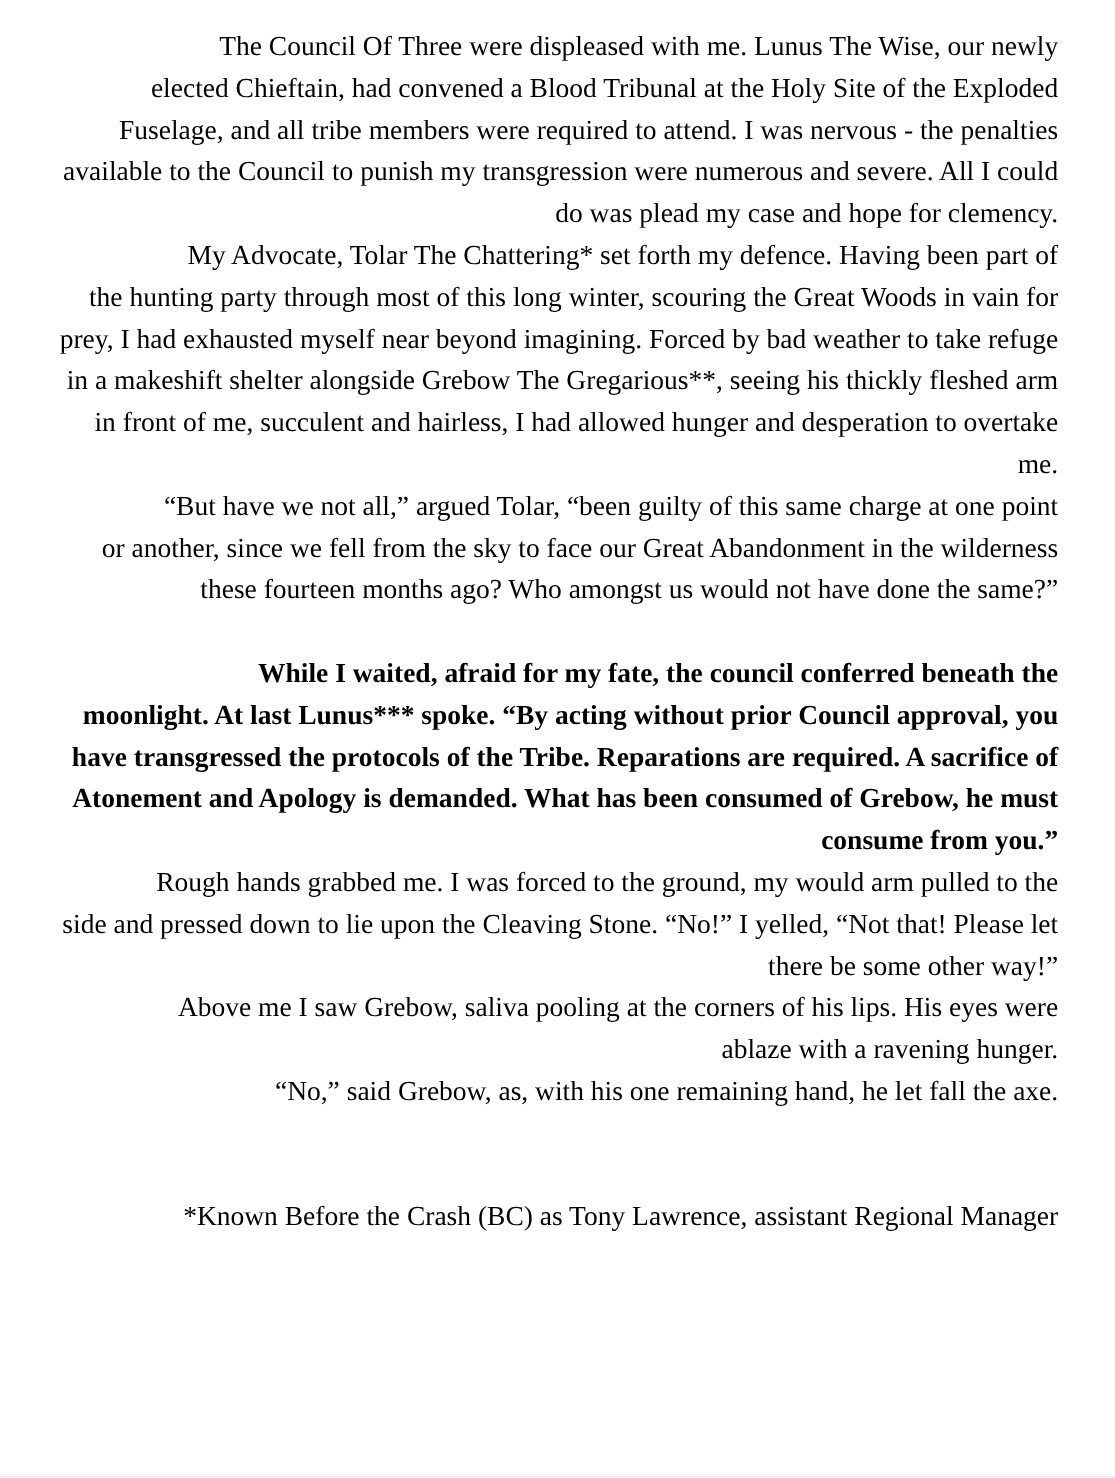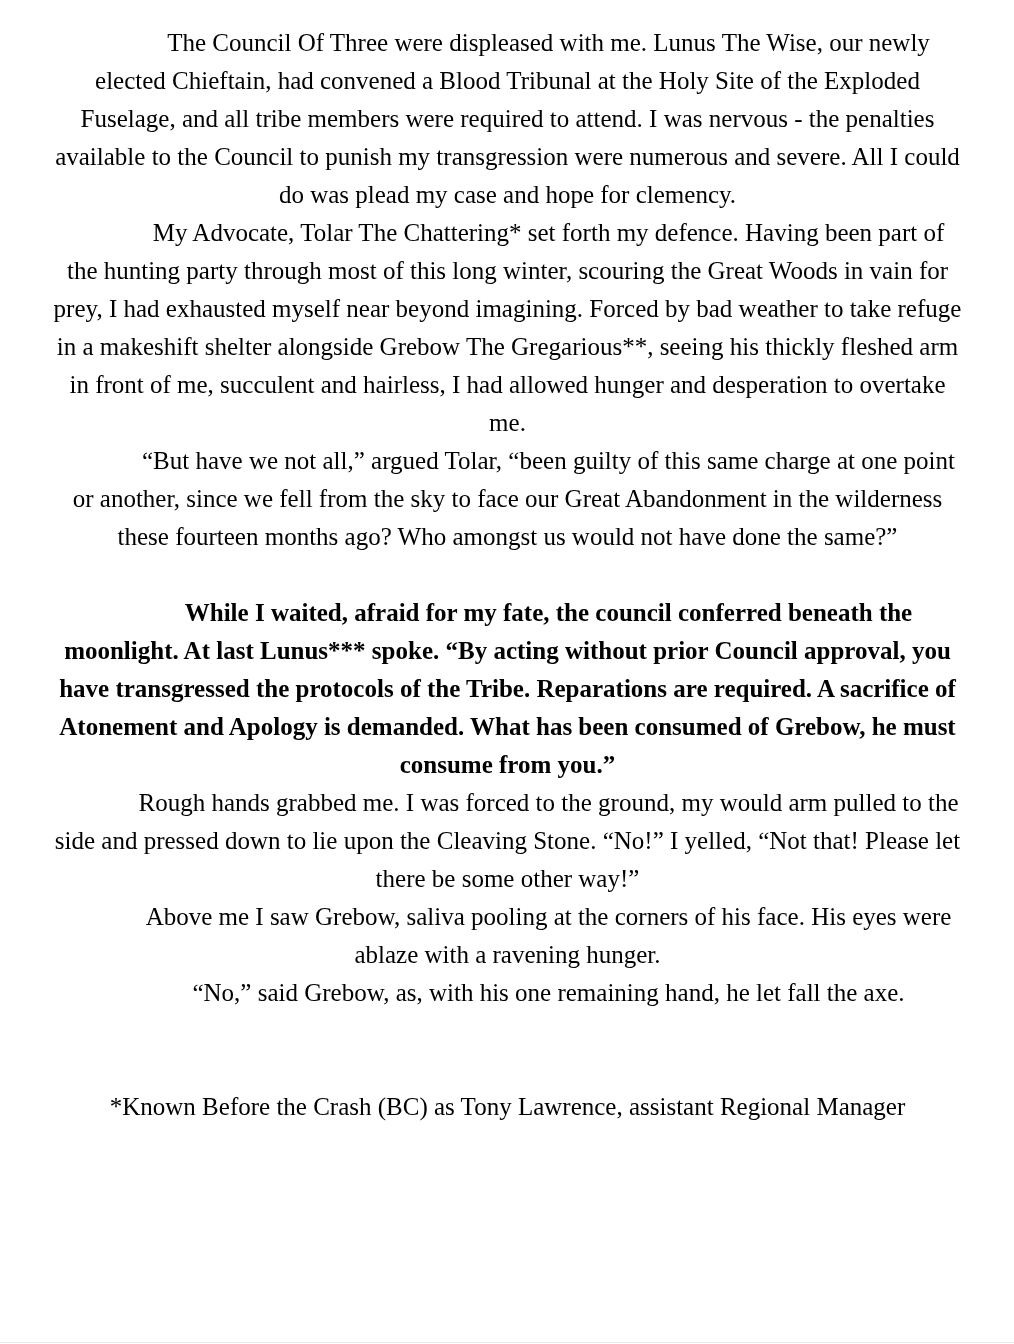--- a/index.html
+++ b/index.html
@@ -15,21 +15,21 @@
     font-family: "Liberation Serif", "DejaVu Serif", serif;
     color: #000000;
   }
   .page {
     box-sizing: border-box;
     width: 1014px;
     height: 1344px;
     padding: 24px 52px 4px 53px;
     font-size: 25px;
     line-height: 38px;
-    text-align: center;
+    text-align: right;
   }
   .story p {
     margin: 0;
     padding: 0;
     text-indent: 82px;
   }
   .story p.spaced-before {
     margin-top: 38px;
     font-weight: bold;
   }
@@ -53,20 +53,20 @@
 </head>
 <body>
 
 <div class="page">
   <div class="story">
     <p>The Council Of Three were displeased with me. Lunus The Wise, our newly elected Chieftain, had convened a Blood Tribunal at the Holy Site of the Exploded Fuselage, and all tribe members were required to attend. I was nervous - the penalties available to the Council to punish my transgression were numerous and severe. All I could do was plead my case and hope for clemency.</p>
     <p>My Advocate, Tolar The Chattering* set forth my defence. Having been part of the hunting party through most of this long winter, scouring the Great Woods in vain for prey, I had exhausted myself near beyond imagining. Forced by bad weather to take refuge in a makeshift shelter alongside Grebow The Gregarious**, seeing his thickly fleshed arm in front of me, succulent and hairless, I had allowed hunger and desperation to overtake me.</p>
     <p>“But have we not all,” argued Tolar, “been guilty of this same charge at one point or another, since we fell from the sky to face our Great Abandonment in the wilderness these fourteen months ago? Who amongst us would not have done the same?”</p>
     <p class="spaced-before">While I waited, afraid for my fate, the council conferred beneath the moonlight. At last Lunus*** spoke. “By acting without prior Council approval, you have transgressed the protocols of the Tribe. Reparations are required. A sacrifice of Atonement and Apology is demanded. What has been consumed of Grebow, he must consume from you.”</p>
     <p>Rough hands grabbed me. I was forced to the ground, my would arm pulled to the side and pressed down to lie upon the Cleaving Stone. “No!” I yelled, “Not that! Please let there be some other way!”</p>
-    <p>Above me I saw Grebow, saliva pooling at the corners of his face. His eyes were ablaze with a ravening hunger.</p>
+    <p>Above me I saw Grebow, saliva pooling at the corners of his lips. His eyes were ablaze with a ravening hunger.</p>
     <p>“No,” said Grebow, as, with his one remaining hand, he let fall the axe.</p>
   </div>
   <div class="footnotes">
     <p>*Known Before the Crash (BC) as Tony Lawrence, assistant Regional Manager</p>
   </div>
 </div>
 <div class="page-bottom-edge"></div>
 
 </body></html>

